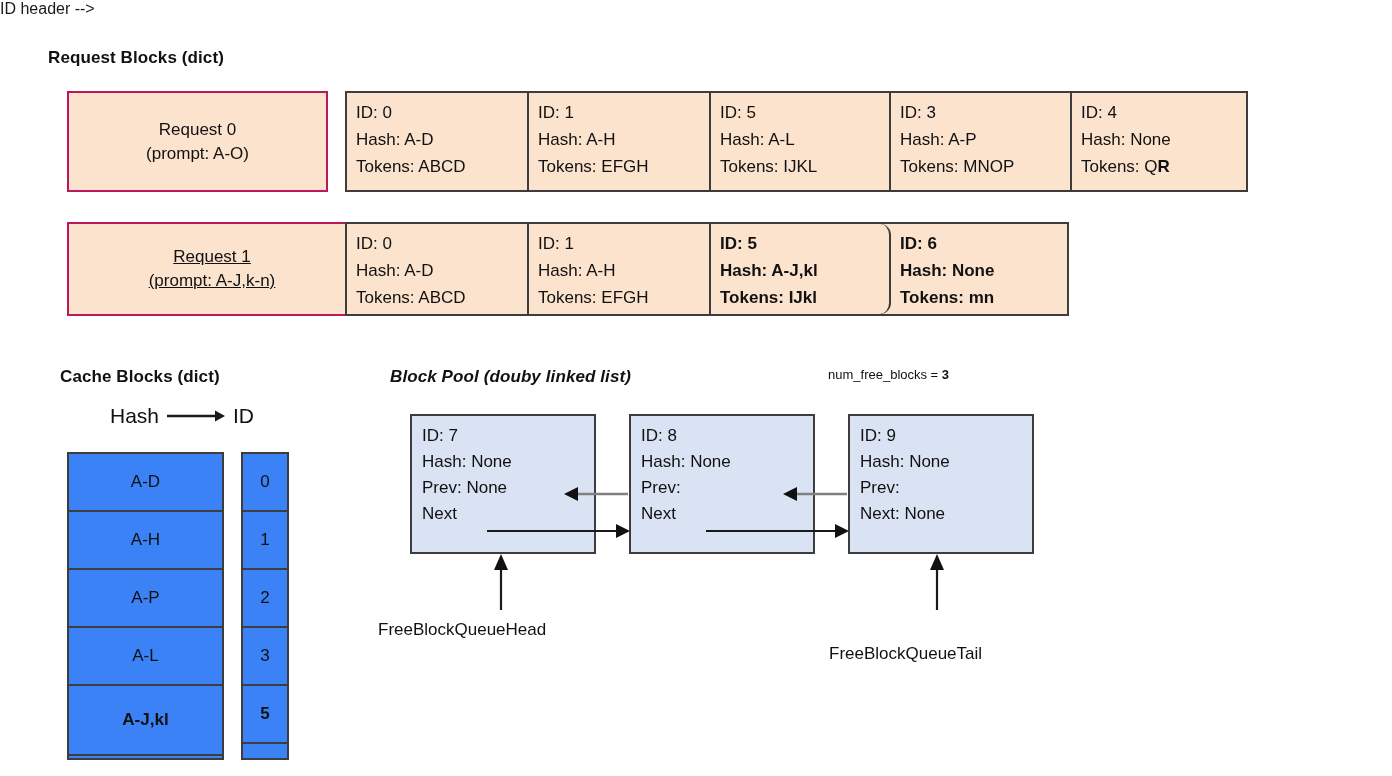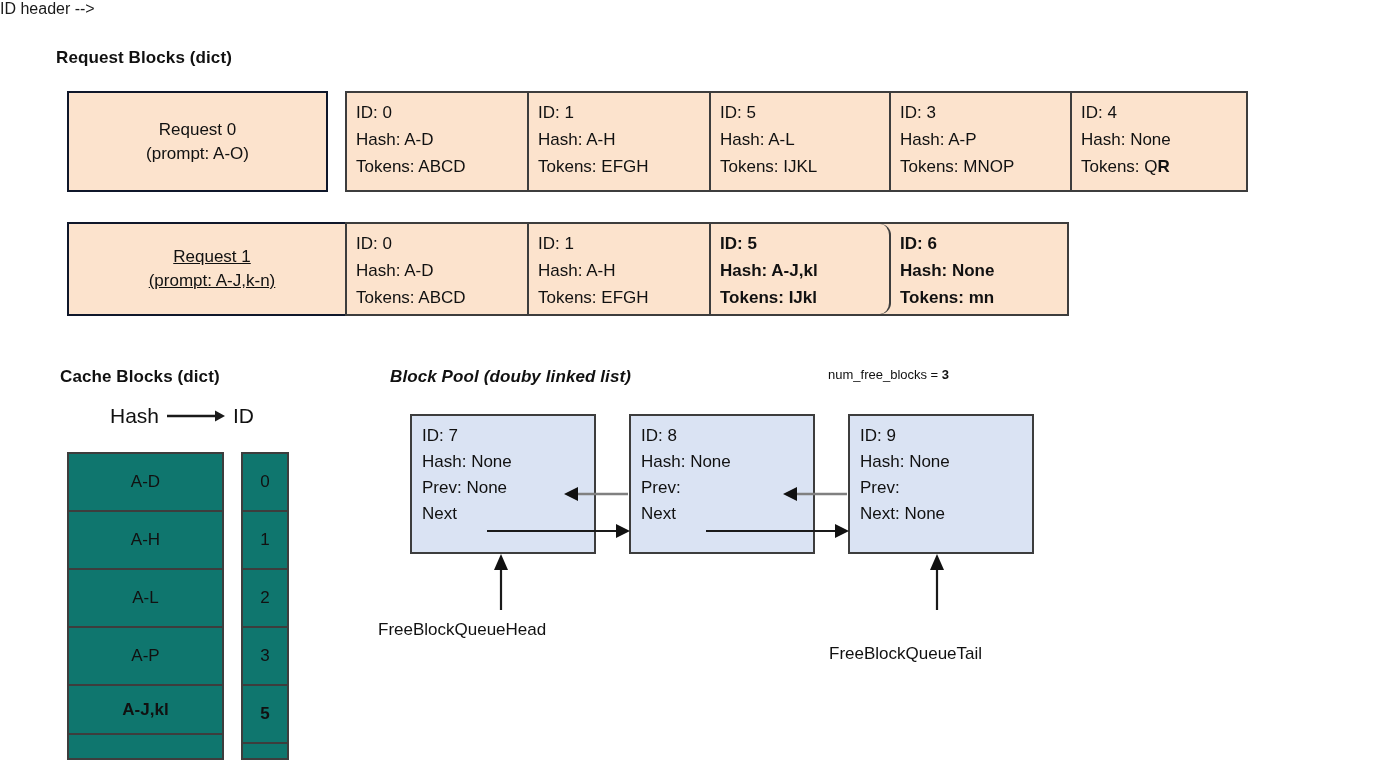--- a/index.html
+++ b/index.html
@@ -28,21 +28,21 @@
   .plain-note {
     font-size: 13px;
     color: #111111;
     white-space: nowrap;
   }
   .plain-note b { font-weight: bold; }
 
   
   .req-label-box {
     background: #fce3cd;
-    border: 2px solid #0f172a;
+    border: 2px solid #be185d;
     box-sizing: border-box;
     display: flex;
     flex-direction: column;
     align-items: center;
     justify-content: center;
     font-size: 17px;
     line-height: 24px;
     color: #111111;
   }
   .block-strip {
@@ -75,21 +75,21 @@
     text-align: center;
   }
   .hash-arrow-wrap {
     display: flex;
     align-items: center;
     gap: 8px;
   }
   .cache-col {
     border: 2px solid #3d3d3d;
     box-sizing: border-box;
-    background: #0f766e;
+    background: #3b82f6;
   }
   .cache-row {
     box-sizing: border-box;
     border-bottom: 2px solid #3d3d3d;
     display: flex;
     align-items: center;
     justify-content: center;
     font-size: 17px;
     color: #111111;
   }
@@ -117,21 +117,21 @@
   }
 
   svg { display: block; overflow: visible; }
 </style>
 </head>
 <body>
 
 
 
 
-<div class="abs section-title" style="left:56px; top:48px;">Request Blocks (dict)</div>
+<div class="abs section-title" style="left:48px; top:48px;">Request Blocks (dict)</div>
 
 
 <div class="abs req-label-box" style="left:67px; top:91px; width:261px; height:101px;">
   <span>Request 0</span>
   <span>(prompt: A-O)</span>
 </div>
 
 
 <div class="abs block-strip" style="left:345px; top:91px; width:903px; height:101px;">
   <div class="block-cell" style="width:182px;">
@@ -203,23 +203,23 @@
       <polygon points="48,1.5 58,7 48,12.5" fill="#1a1a1a"></polygon>
     </svg>
   </span>
   <span class="cache-head">ID</span>
 </div>
 
 
 <div class="abs cache-col" style="left:67px; top:452px; width:157px; height:308px;">
   <div class="cache-row" style="height:58px;">A-D</div>
   <div class="cache-row" style="height:58px;">A-H</div>
+  <div class="cache-row" style="height:58px;">A-P</div>
   <div class="cache-row" style="height:58px;">A-L</div>
-  <div class="cache-row" style="height:58px;">A-P</div>
-  <div class="cache-row bold" style="height:49px;">A-J,kl</div>
+  <div class="cache-row bold" style="height:70px;">A-J,kl</div>
   <div class="cache-row filler" style="height:14px;"></div>
 </div>
 
 
 <div class="abs cache-col" style="left:241px; top:452px; width:48px; height:308px;">
   <div class="cache-row" style="height:58px;">0</div>
   <div class="cache-row" style="height:58px;">1</div>
   <div class="cache-row" style="height:58px;">2</div>
   <div class="cache-row" style="height:58px;">3</div>
   <div class="cache-row bold" style="height:58px;">5</div>

